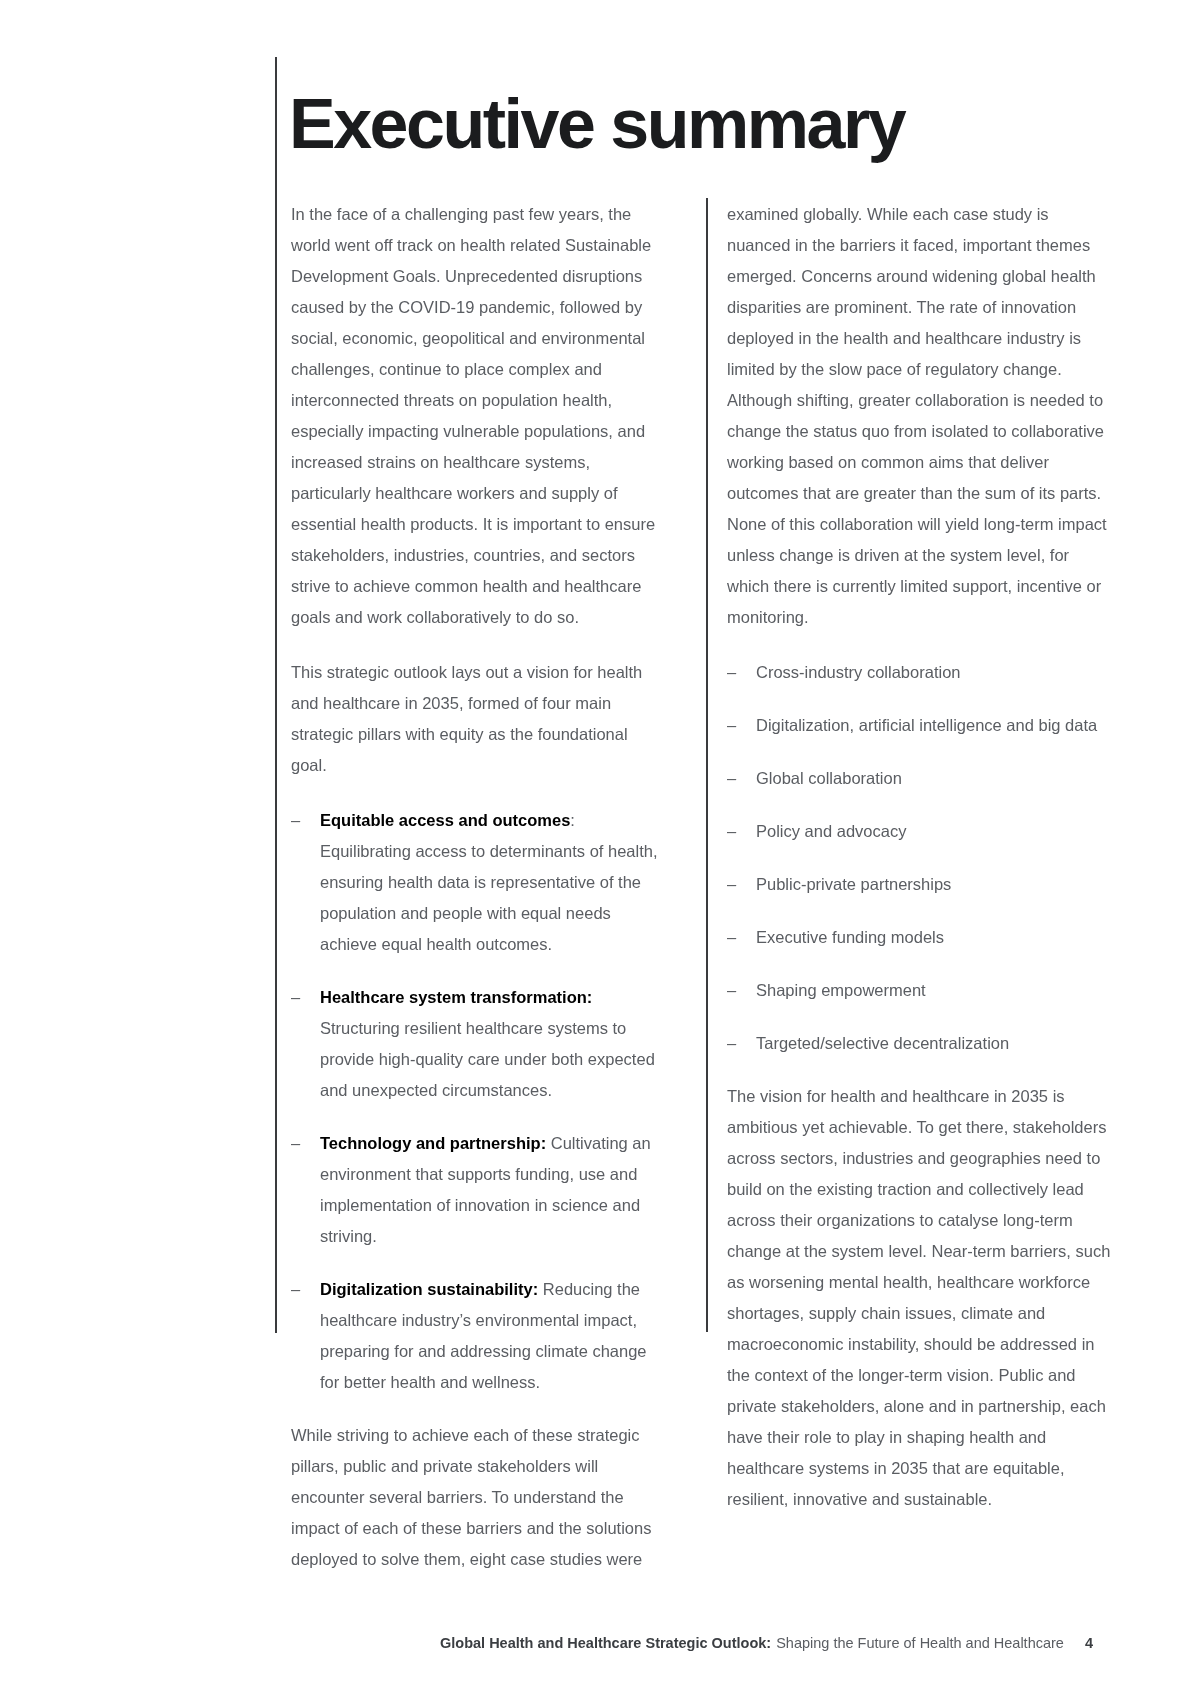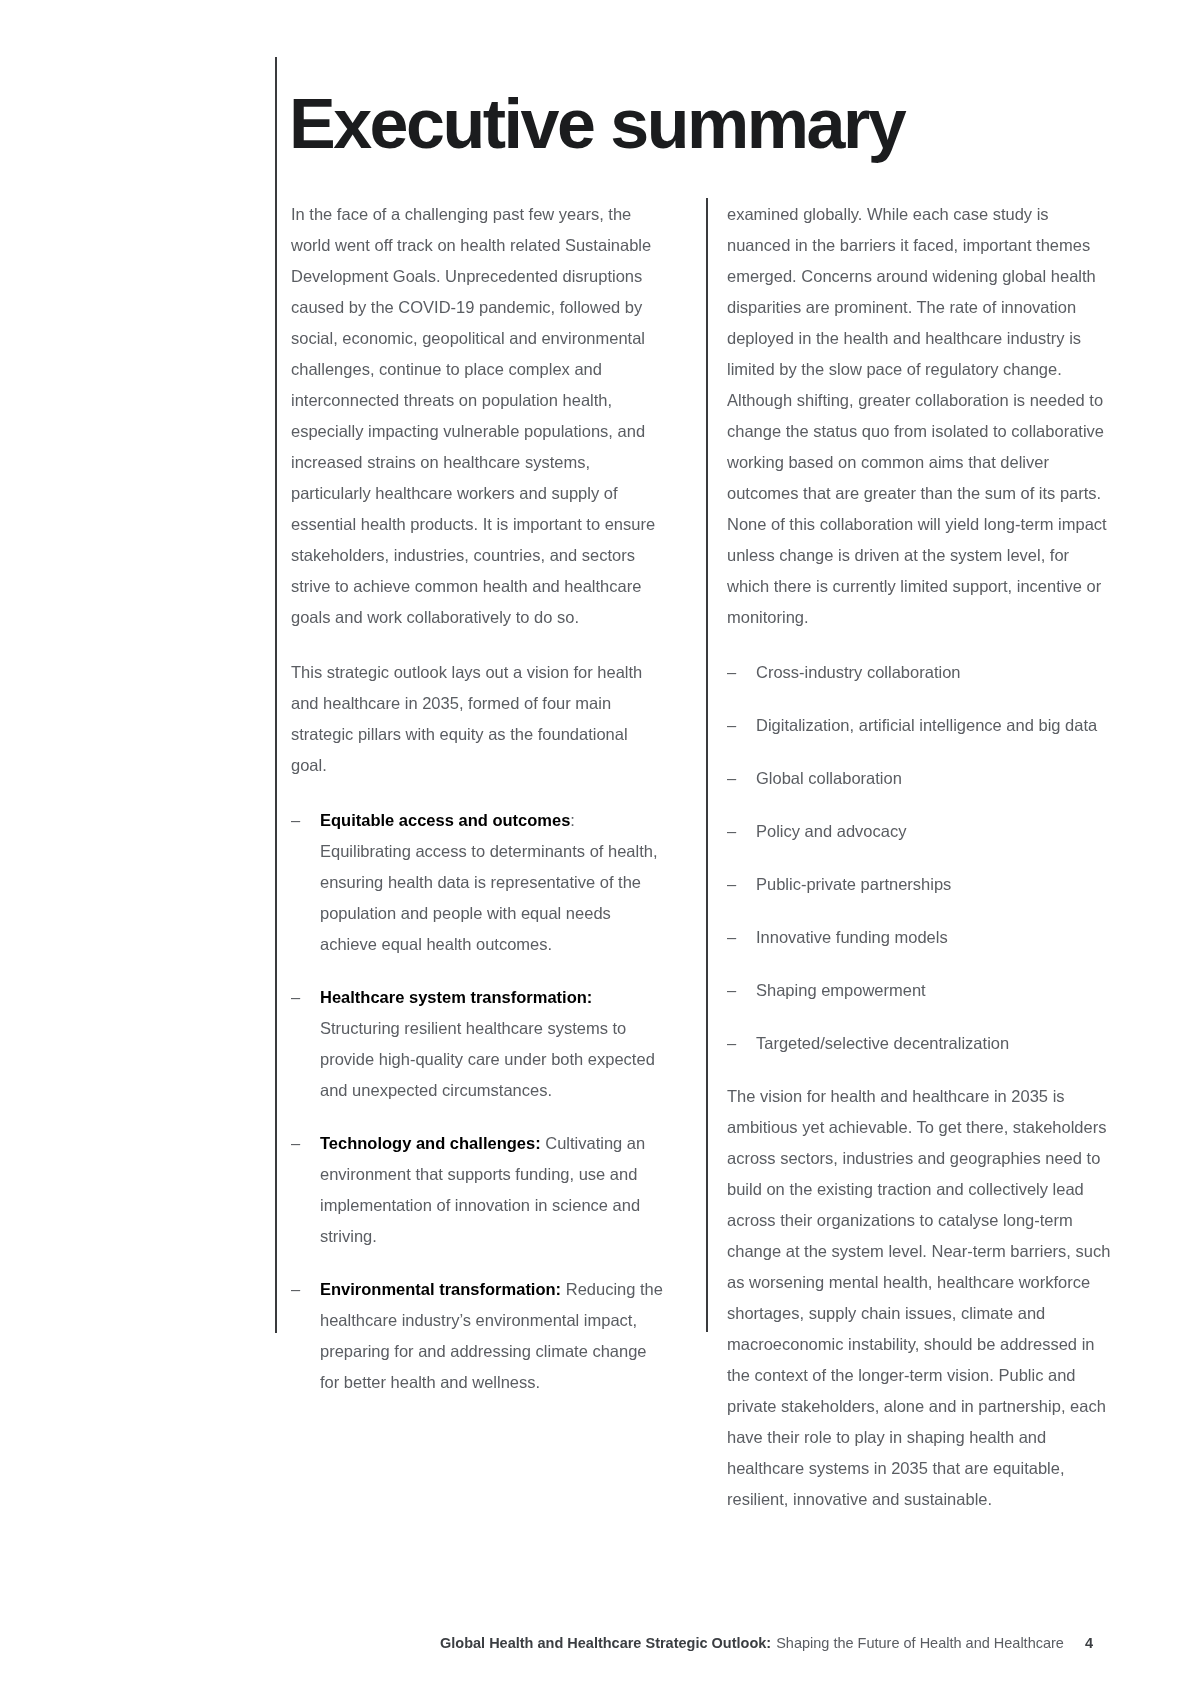--- a/index.html
+++ b/index.html
@@ -54,27 +54,28 @@
   <div class="bullet">
     <span class="bullet-marker">–</span>
     <span class="bullet-body"><span class="bullet-lead">Equitable access and outcomes</span><span>: Equilibrating access to determinants of health, ensuring health data is representative of the population and people with equal needs achieve equal health outcomes.</span></span>
   </div>
   <div class="bullet">
     <span class="bullet-marker">–</span>
     <span class="bullet-body"><span class="bullet-lead">Healthcare system transformation:</span><span> Structuring resilient healthcare systems to provide high-quality care under both expected and unexpected circumstances.</span></span>
   </div>
   <div class="bullet">
     <span class="bullet-marker">–</span>
-    <span class="bullet-body"><span class="bullet-lead">Technology and challenges:</span><span> Cultivating an environment that supports funding, use and implementation of innovation in science and striving.</span></span>
+    <span class="bullet-body"><span class="bullet-lead">Technology and partnership:</span><span> Cultivating an environment that supports funding, use and implementation of innovation in science and striving.</span></span>
   </div>
   <div class="bullet">
     <span class="bullet-marker">–</span>
-    <span class="bullet-body"><span class="bullet-lead">Environmental transformation:</span><span> Reducing the healthcare industry’s environmental impact, preparing for and addressing climate change for better health and wellness.</span></span>
+    <span class="bullet-body"><span class="bullet-lead">Digitalization sustainability:</span><span> Reducing the healthcare industry’s environmental impact, preparing for and addressing climate change for better health and wellness.</span></span>
   </div>
 
+  <p>While striving to achieve each of these strategic pillars, public and private stakeholders will encounter several barriers. To understand the impact of each of these barriers and the solutions deployed to solve them, eight case studies were</p>
 </div>
 
 <div class="col col-right">
   <p>examined globally. While each case study is nuanced in the barriers it faced, important themes emerged. Concerns around widening global health disparities are prominent. The rate of innovation deployed in the health and healthcare industry is limited by the slow pace of regulatory change. Although shifting, greater collaboration is needed to change the status quo from isolated to collaborative working based on common aims that deliver outcomes that are greater than the sum of its parts. None of this collaboration will yield long-term impact unless change is driven at the system level, for which there is currently limited support, incentive or monitoring.</p>
 
   <div class="bullet">
     <span class="bullet-marker">–</span>
     <span class="bullet-body">Cross-industry collaboration</span>
   </div>
   <div class="bullet">
@@ -88,21 +89,21 @@
   <div class="bullet">
     <span class="bullet-marker">–</span>
     <span class="bullet-body">Policy and advocacy</span>
   </div>
   <div class="bullet">
     <span class="bullet-marker">–</span>
     <span class="bullet-body">Public-private partnerships</span>
   </div>
   <div class="bullet">
     <span class="bullet-marker">–</span>
-    <span class="bullet-body">Innovative funding models</span>
+    <span class="bullet-body">Executive funding models</span>
   </div>
   <div class="bullet">
     <span class="bullet-marker">–</span>
     <span class="bullet-body">Shaping empowerment</span>
   </div>
   <div class="bullet">
     <span class="bullet-marker">–</span>
     <span class="bullet-body">Targeted/selective decentralization</span>
   </div>
 

